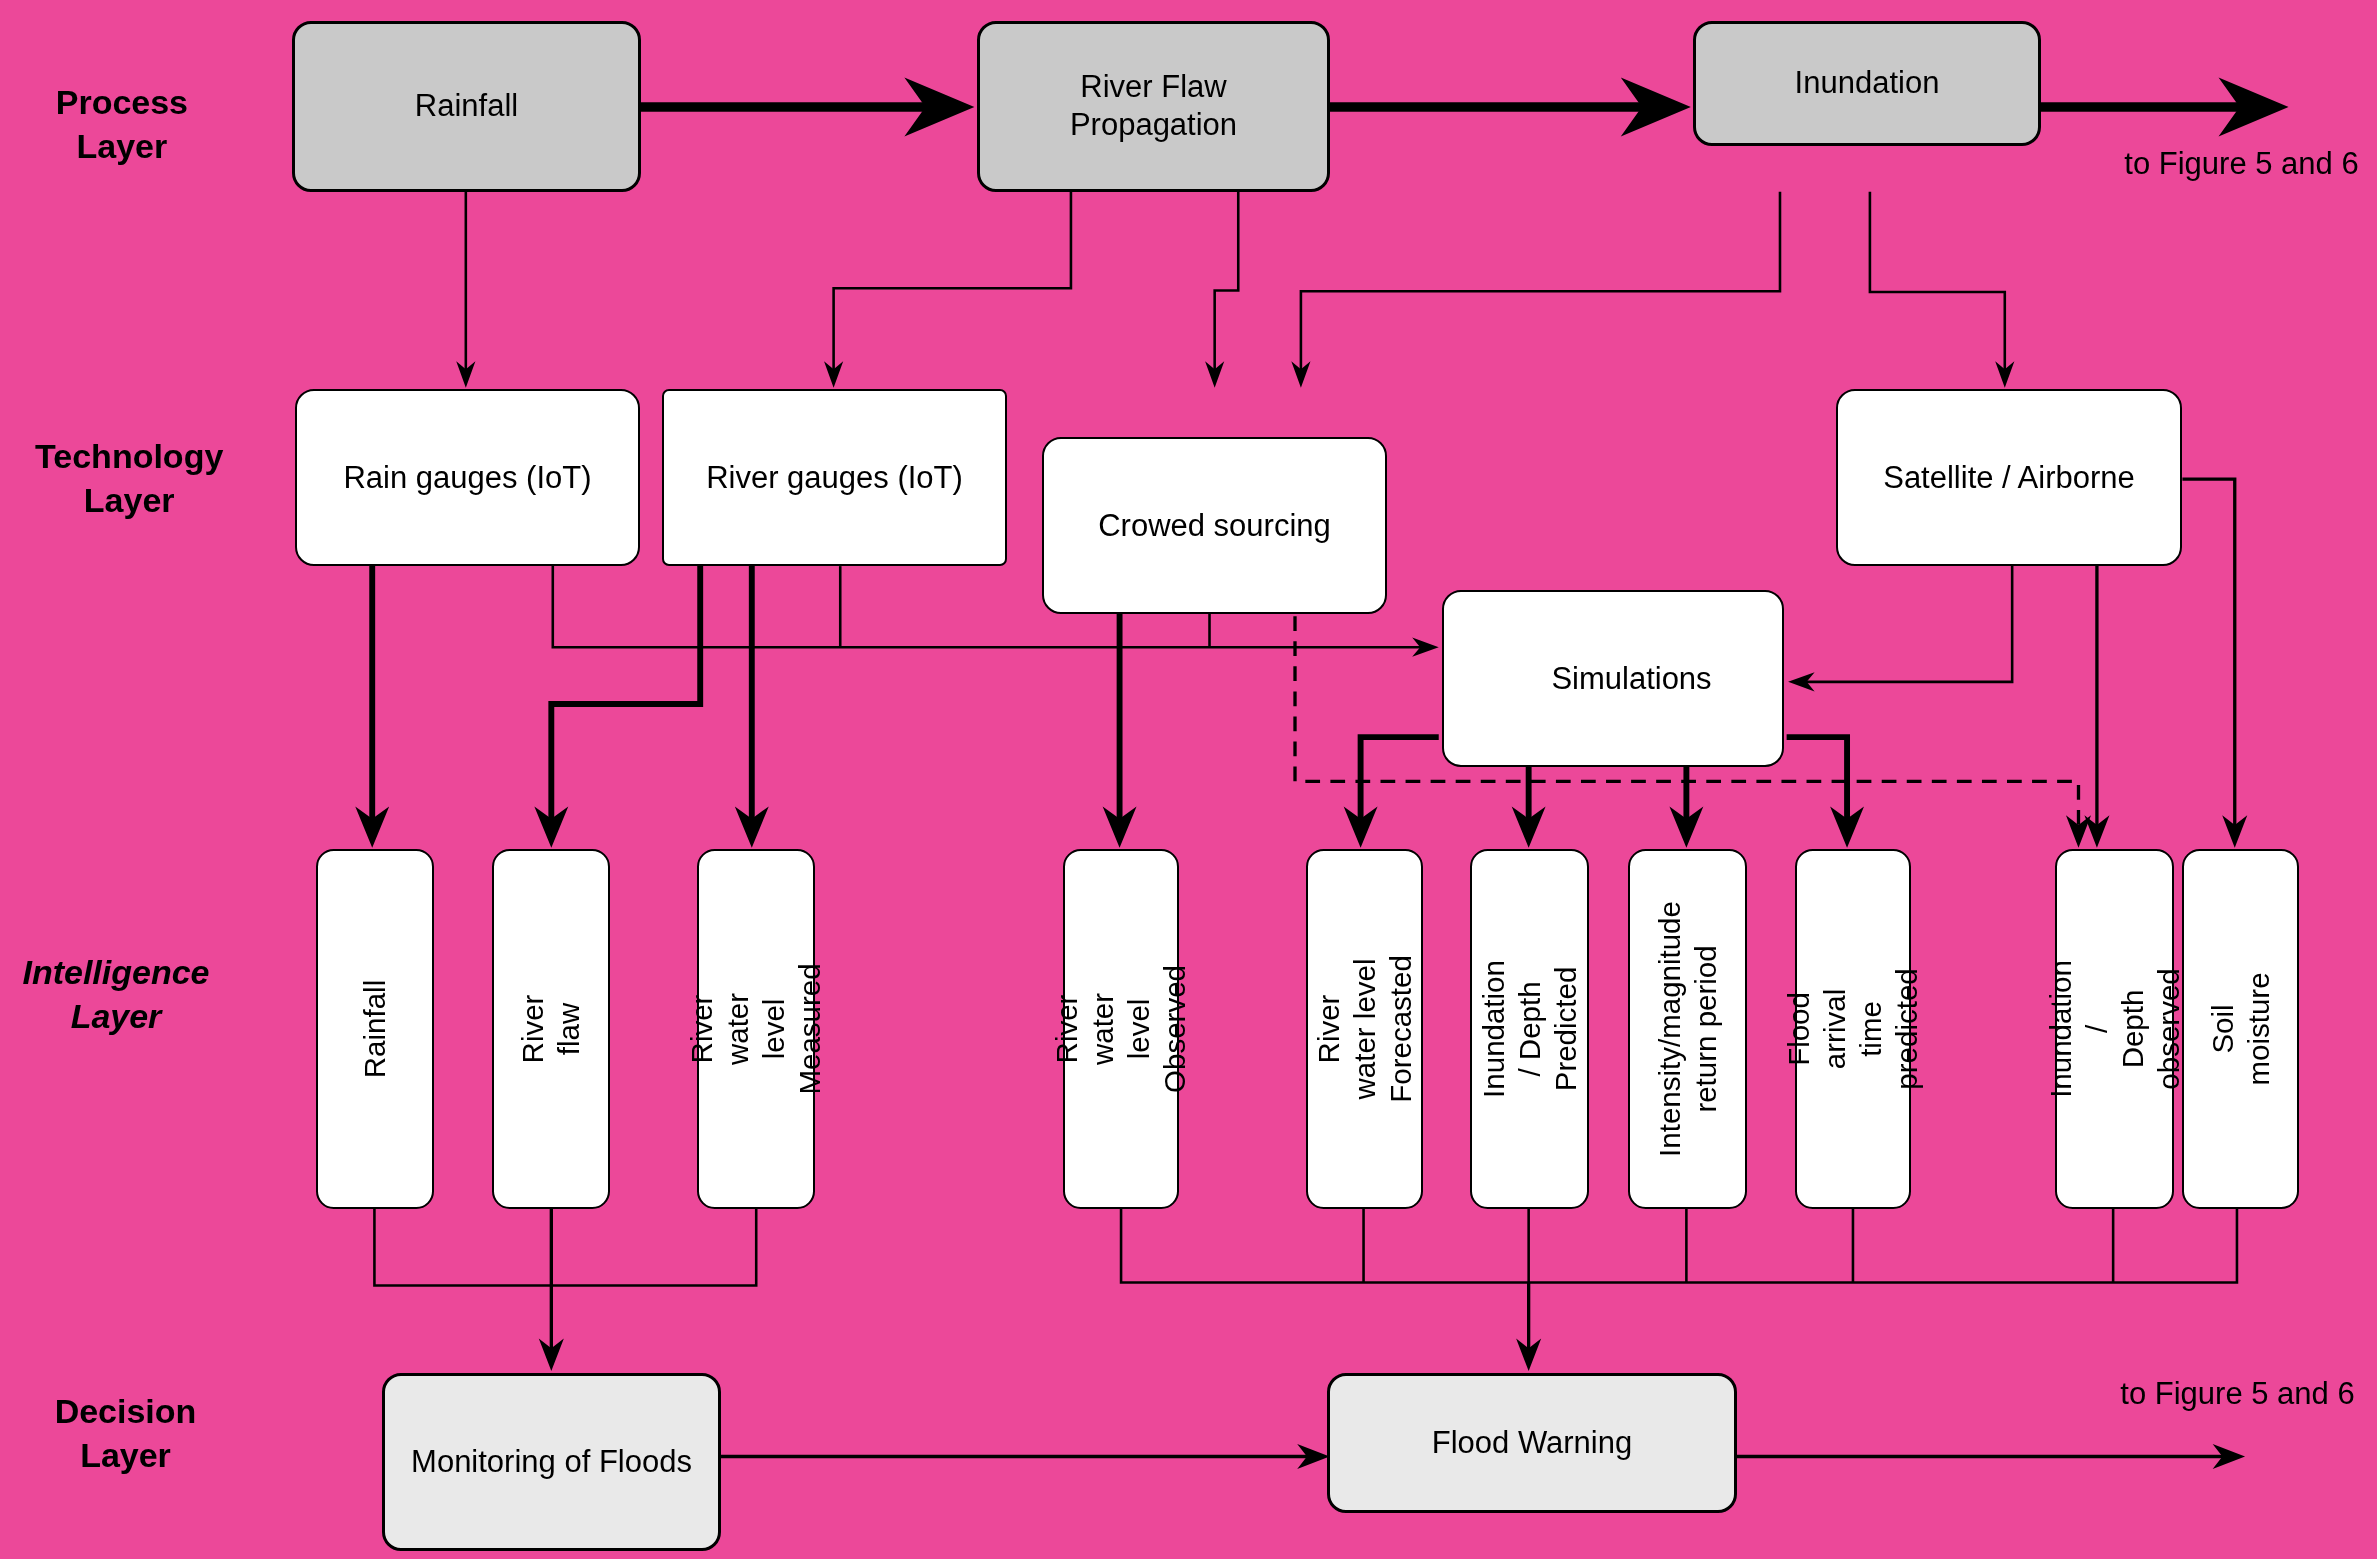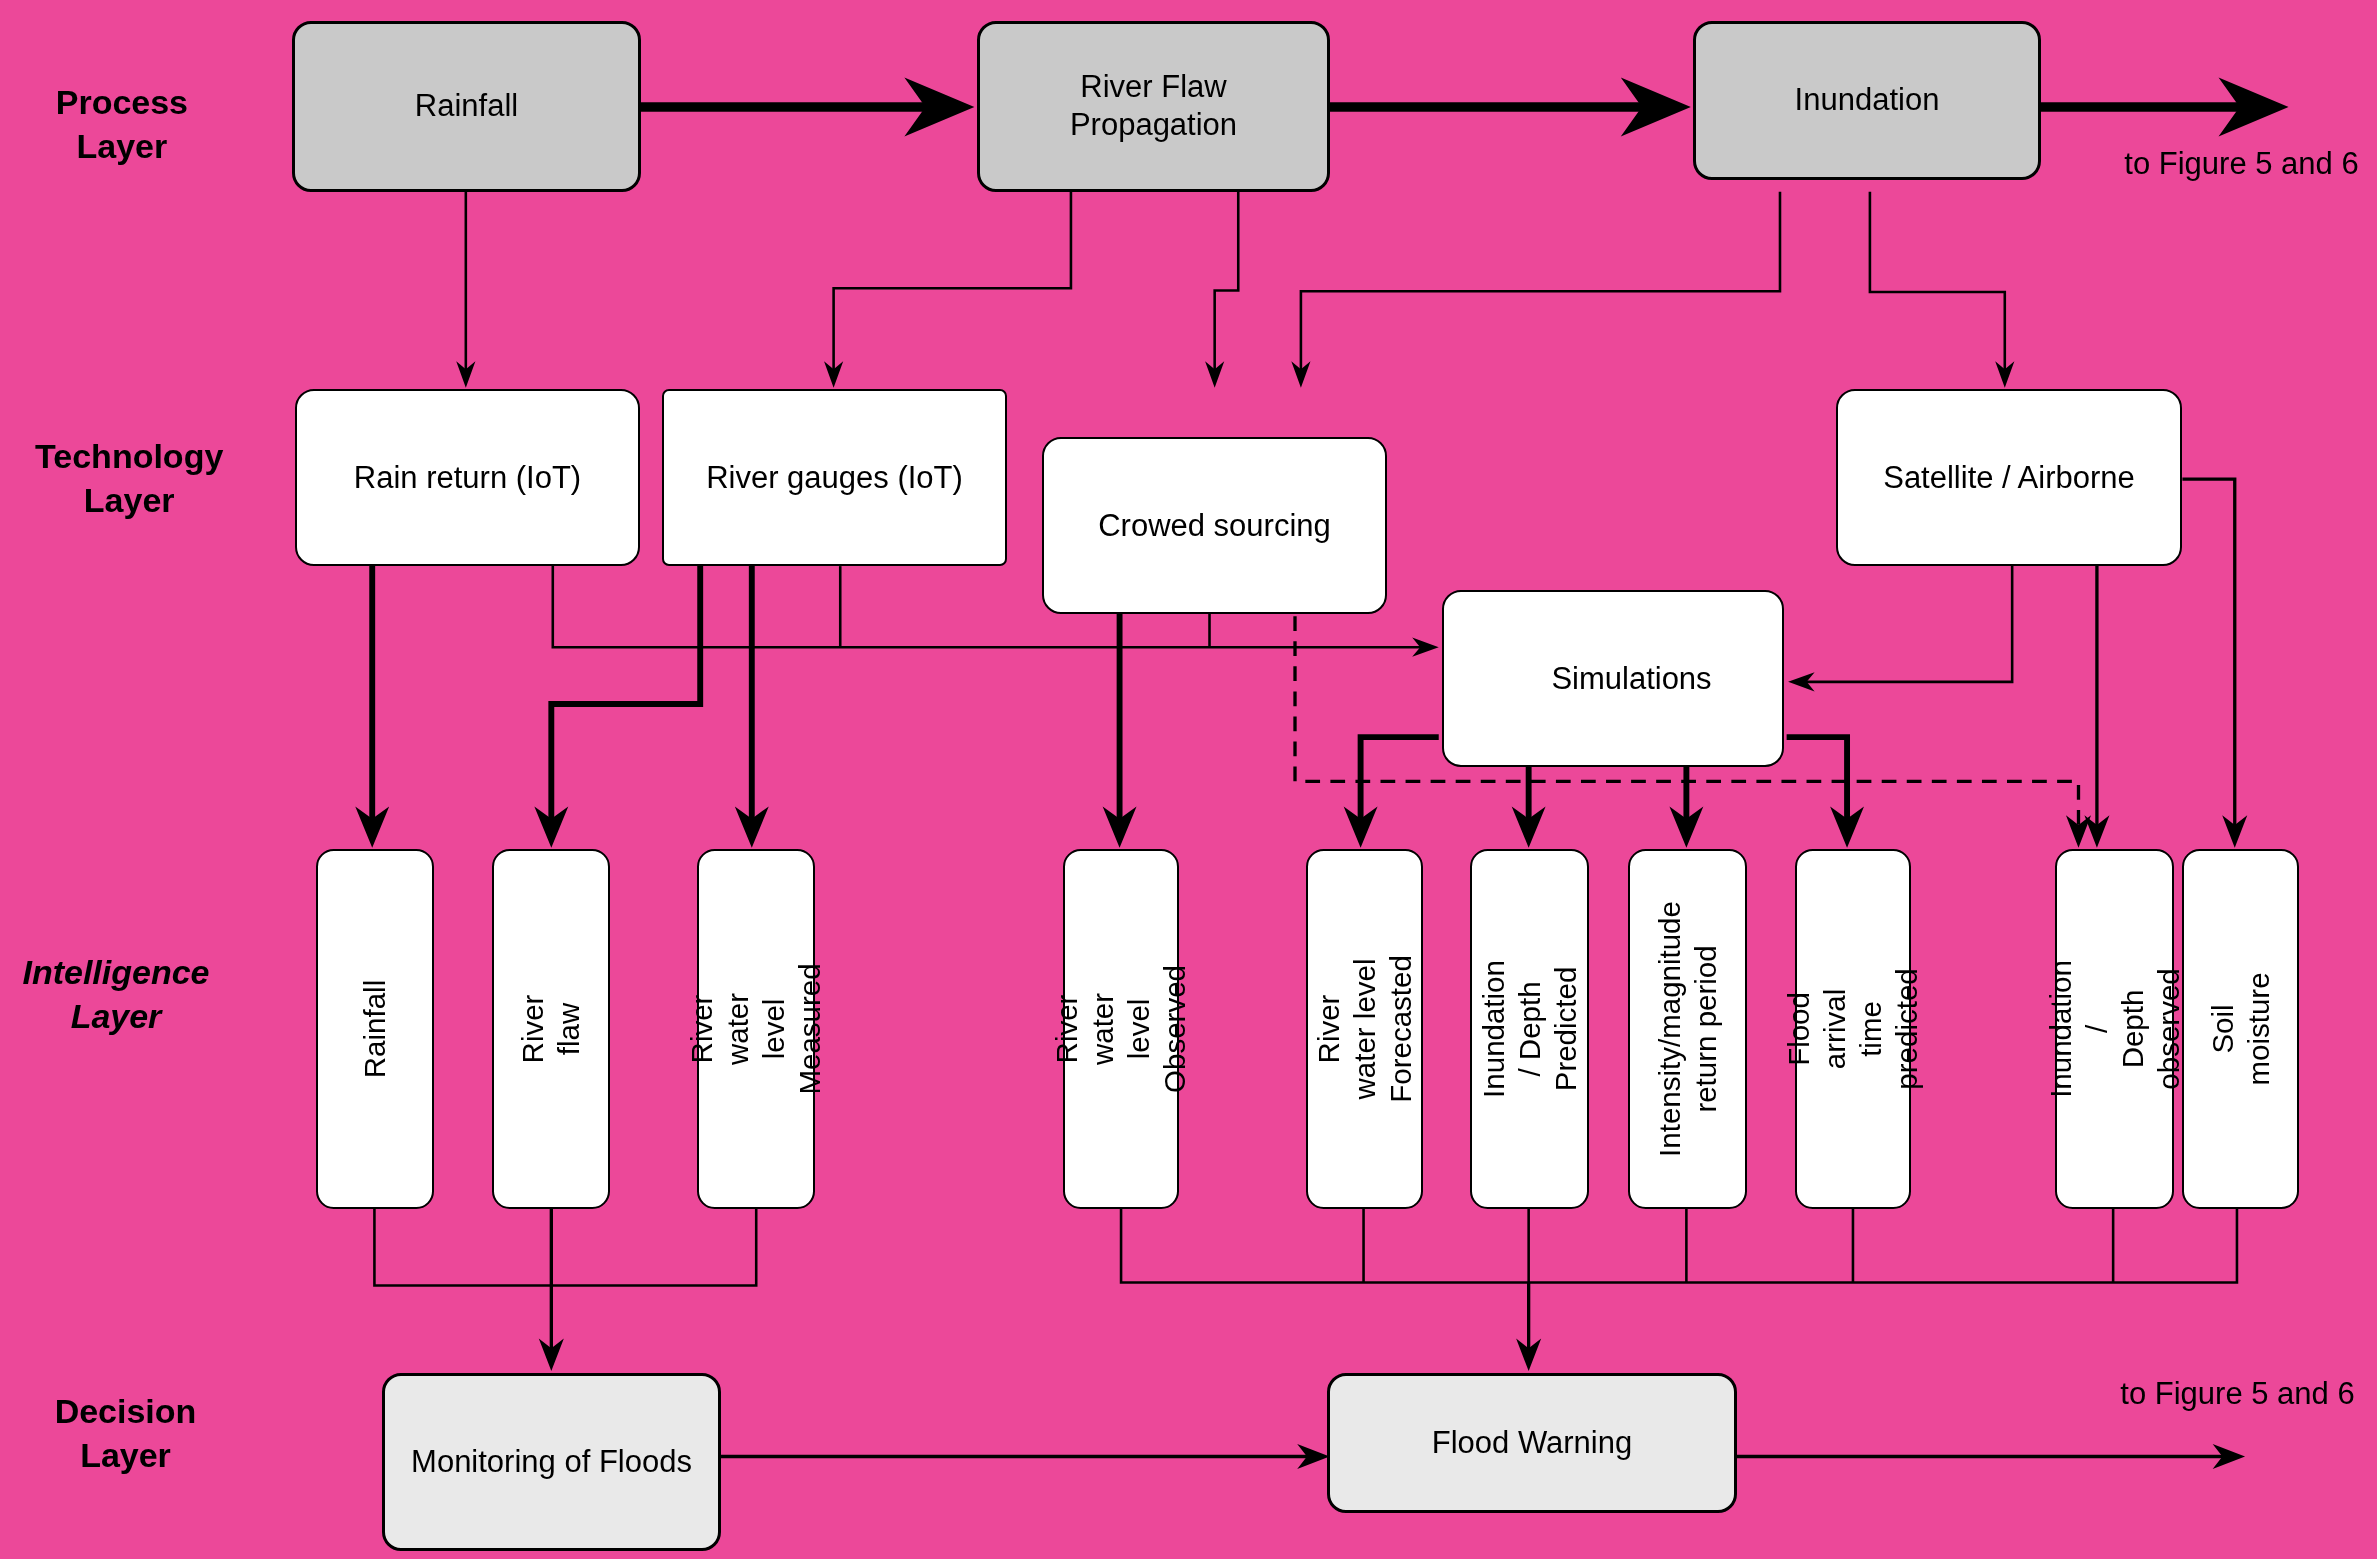--- a/index.html
+++ b/index.html
@@ -99,29 +99,29 @@
   <div class="layer-label" style="left:11px;top:1390px;width:221px;">
     <span class="w300">Decision Layer</span>
   </div>
 
   <div class="node process" style="left:292px;top:20.6px;width:349px;height:171px;">
     <span>Rainfall</span>
   </div>
   <div class="node process" style="left:977px;top:20.6px;width:353px;height:171px;">
     <span class="w300">River Flaw Propagation</span>
   </div>
-  <div class="node process" style="left:1693px;top:20.6px;width:348px;height:159px;text-align:center;">
+  <div class="node process" style="left:1693px;top:20.6px;width:348px;height:125px;text-align:center;">
     <span>Inundation</span>
   </div>
 
   <div class="annotation" style="left:2094px;top:146px;width:295px;">to Figure 5 and 6</div>
   <div class="annotation" style="left:2090px;top:1376px;width:295px;">to Figure 5 and 6</div>
 
   <div class="node" style="left:295px;top:389px;width:345px;height:177px;">
-    <span>Rain return (IoT)</span>
+    <span>Rain gauges (IoT)</span>
   </div>
   <div class="node" style="left:662px;top:389px;width:345px;height:177px;border-radius:7px;">
     <span>River gauges (IoT)</span>
   </div>
   <div class="node" style="left:1042px;top:389px;width:345px;height:177px;margin-top:48px;">
     <span>Crowed sourcing</span>
   </div>
   <div class="node" style="left:1836px;top:389px;width:346px;height:177px;">
     <span>Satellite / Airborne</span>
   </div>

